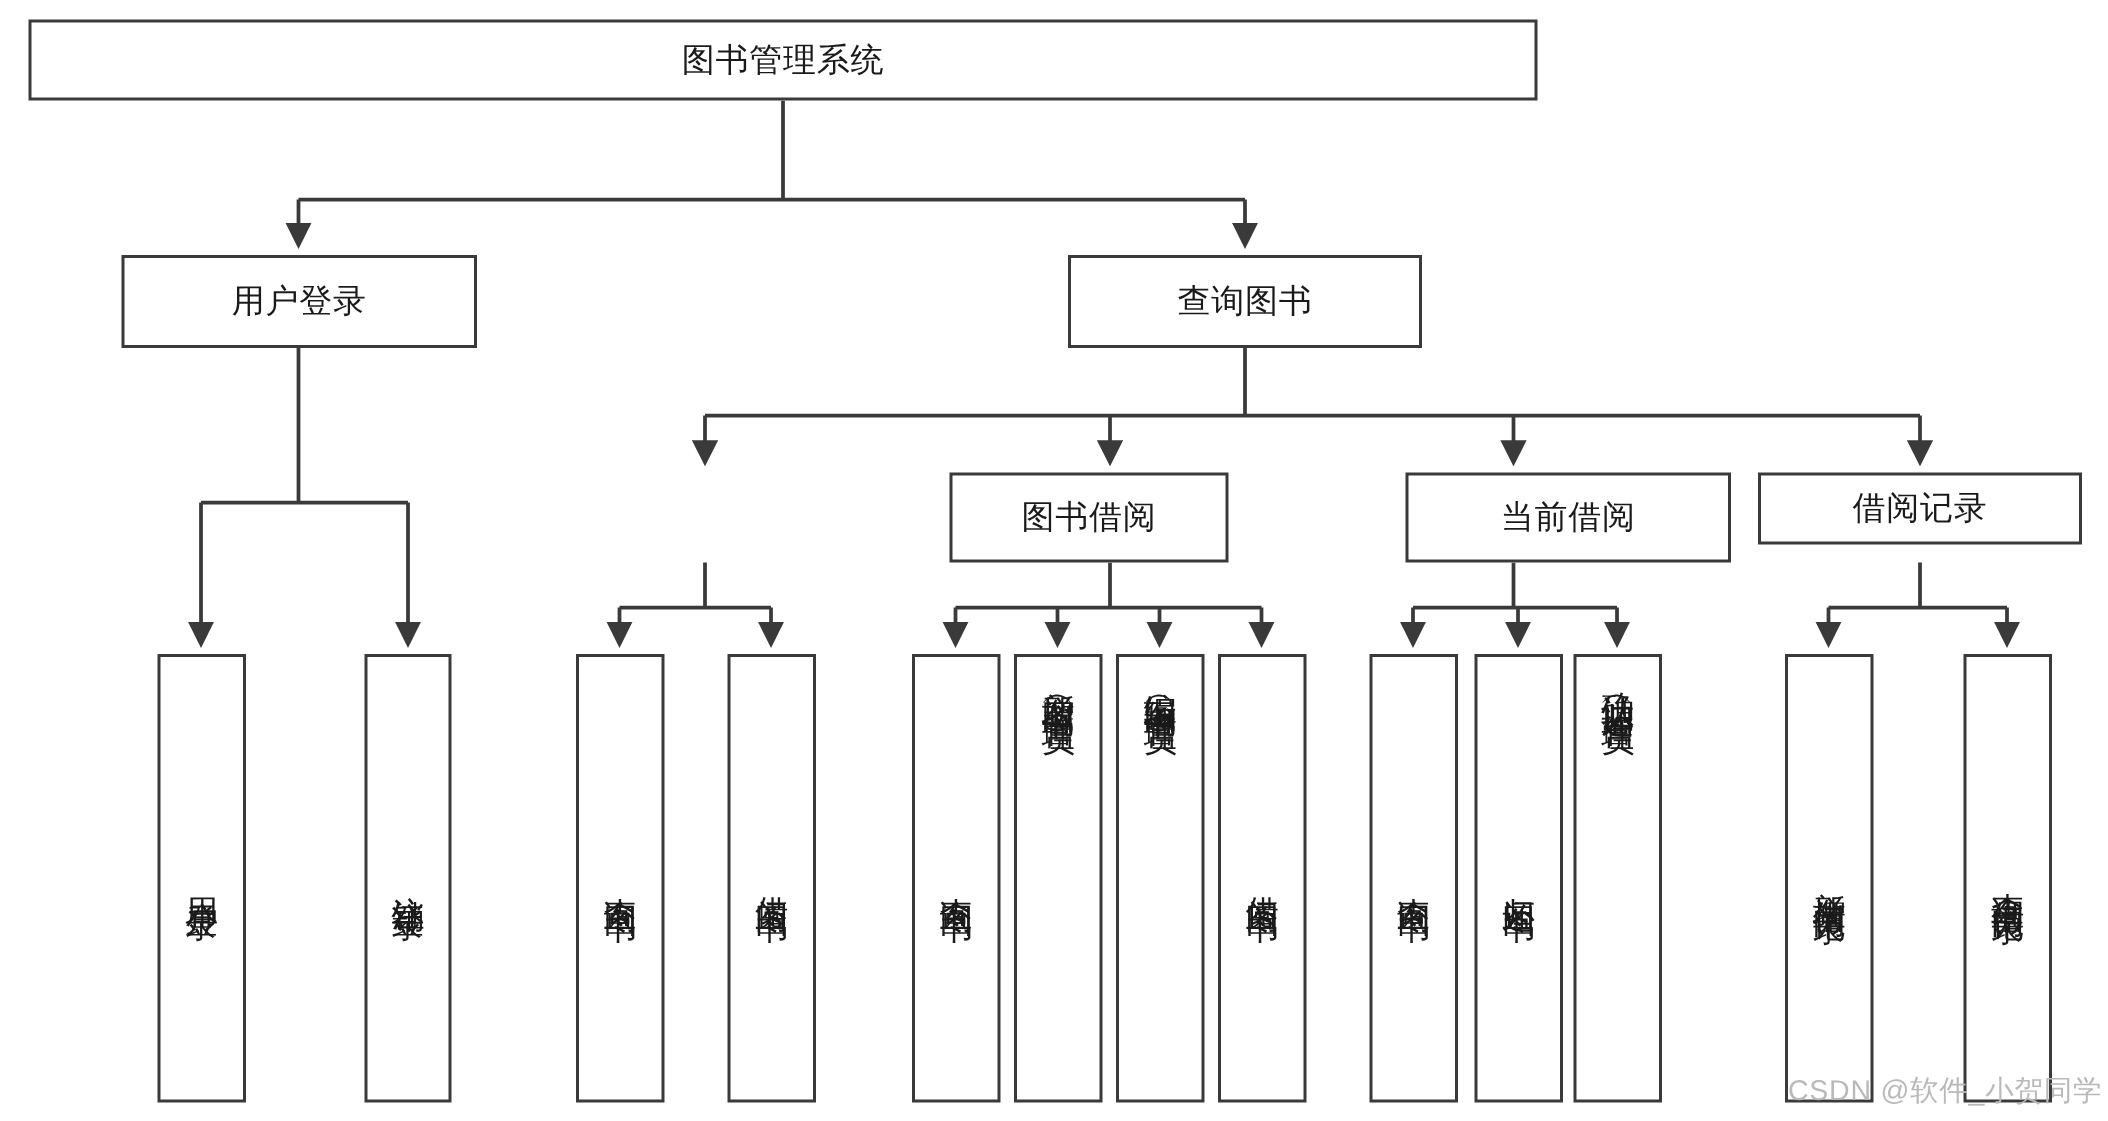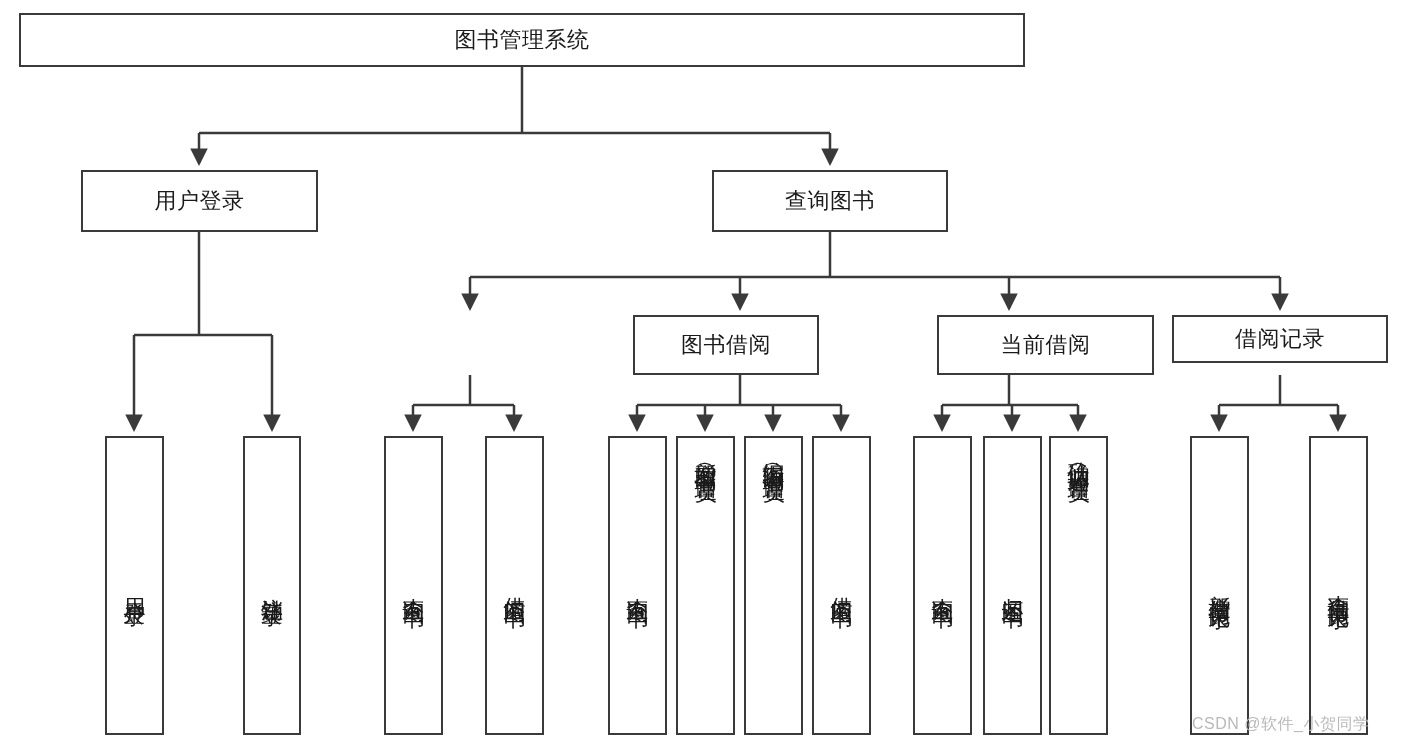--- a/index.html
+++ b/index.html
@@ -43,21 +43,21 @@
     font-size:22px;
     letter-spacing:3px;
     line-height:1;
   }
   .node.vert.mid{
     align-items:center;
     padding-top:0;
   }
   .watermark{
     position:absolute;
-    font-size:16px;
+    font-size:19px;
     color:#b9b9b9;
     white-space:nowrap;
     z-index:3;
     letter-spacing:.5px;
   }
 </style>
 </head>
 <body>
 
 <div id="canvas">

